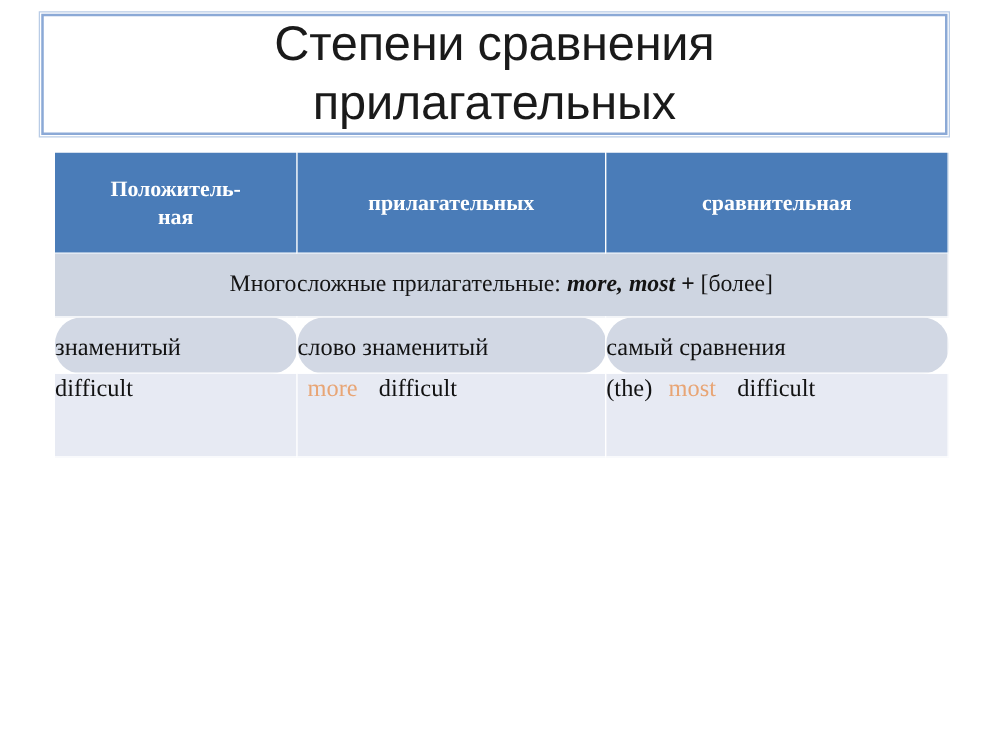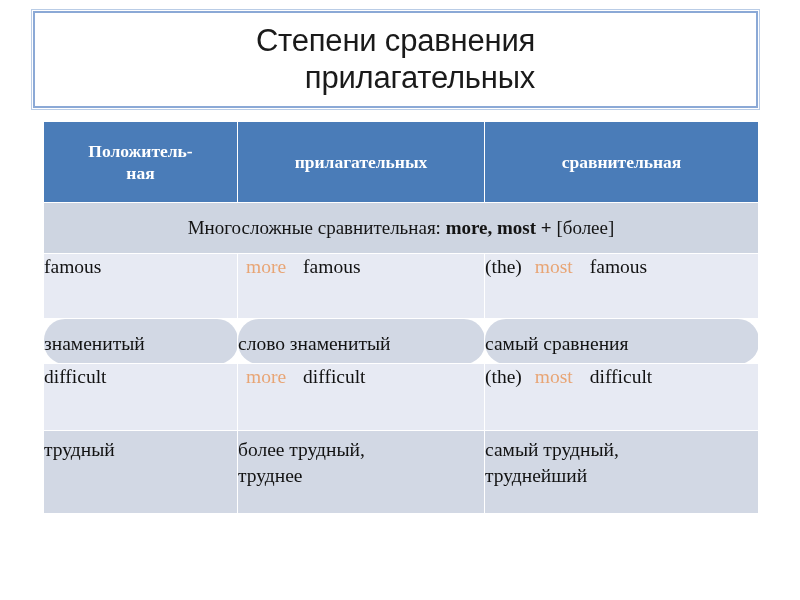--- a/index.html
+++ b/index.html
@@ -28,24 +28,24 @@
     background: #ffffff;
     border: 2px solid #8BA9D6;
     outline: 1px solid #B9CCE6;
     outline-offset: 1px;
     display: flex;
     align-items: center;
     justify-content: center;
   }
   .title-text {
     font-family: "Liberation Sans", "DejaVu Sans", sans-serif;
-    font-size: 31px;
+    font-size: 39px;
     line-height: 1.18;
     color: #1a1a1a;
-    text-align: right;
+    text-align: center;
     letter-spacing: -0.2px;
     white-space: pre-line;
     padding: 0 14px;
   }
 
   
   .grade-table {
     position: absolute;
     left: 43px;
     top: 121px;
@@ -81,20 +81,21 @@
   .subhead-row td {
     background: #CED5E1;
     height: 46px;
     text-align: center;
     font-size: 19px;
     color: #141414;
     padding: 2px 8px;
   }
   .subhead-row .bold {
     font-weight: bold;
+    font-style: italic;
   }
 
   
   .row-en td {
     background: #E7EAF3;
   }
   .row-ru td {
     background: #D2D8E4;
   }
   .cell {
@@ -138,42 +139,30 @@
       <th>Положитель-
 ная</th>
       <th>прилагательных</th>
       <th>сравнительная</th>
     </tr>
   </thead>
 
   <tbody>
 
     <tr class="subhead-row">
-      <td colspan="3"><span>Многосложные сравнительная: </span><span class="bold">more, most +</span><span> [более]</span></td>
+      <td colspan="3"><span>Многосложные прилагательные: </span><span class="bold">more, most +</span><span> [более]</span></td>
     </tr>
 
-    <tr class="row-en r1">
-      <td class="cell">famous</td>
-      <td class="cell"><span class="indent"></span><span class="kw">more</span><span class="sp-b"></span><span>famous</span></td>
-      <td class="cell"><span>(the)</span><span class="sp-c"></span><span class="kw">most</span><span class="sp-b"></span><span>famous</span></td>
-    </tr>
 
     <tr class="row-ru r2">
       <td class="cell">знаменитый</td>
       <td class="cell">слово знаменитый</td>
       <td class="cell">самый сравнения</td>
     </tr>
 
     <tr class="row-en r3">
       <td class="cell">difficult</td>
       <td class="cell"><span class="indent"></span><span class="kw">more</span><span class="sp-b"></span><span>difficult</span></td>
       <td class="cell"><span>(the)</span><span class="sp-c"></span><span class="kw">most</span><span class="sp-b"></span><span>difficult</span></td>
     </tr>
 
-    <tr class="row-ru r4">
-      <td class="cell">трудный</td>
-      <td class="cell">более трудный,
-труднее</td>
-      <td class="cell">самый трудный,
-труднейший</td>
-    </tr>
   </tbody>
 </table>
 
 </body></html>

